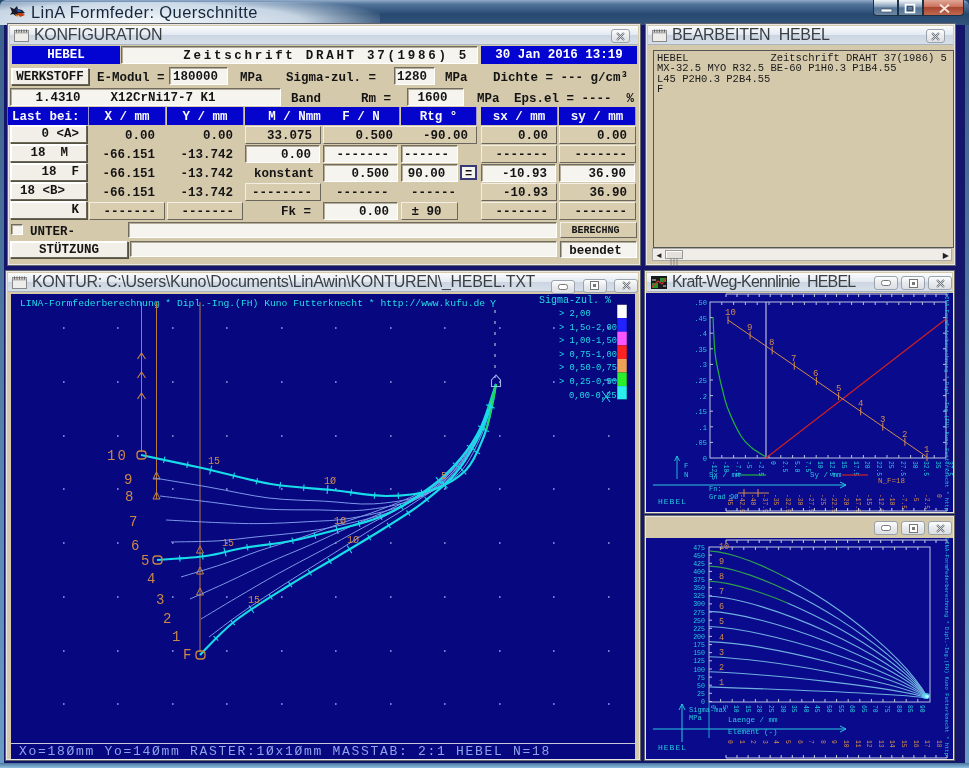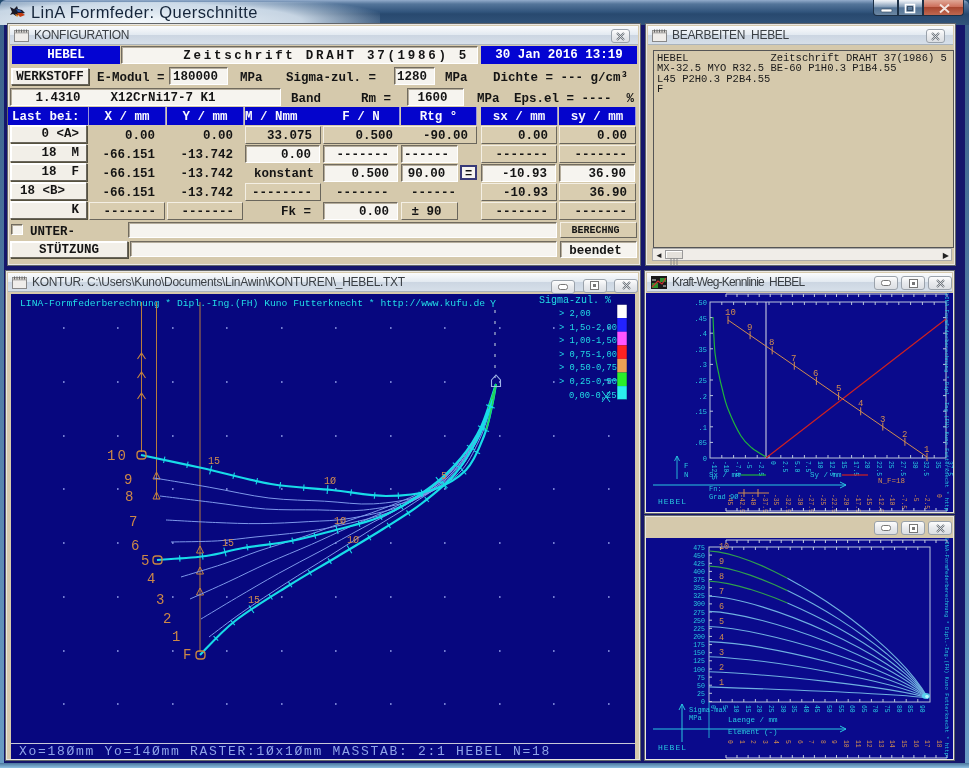--- a/index.html
+++ b/index.html
@@ -4,21 +4,21 @@
 body{width:969px;height:768px;position:relative;overflow:hidden;background:#224a6e;font-family:"Liberation Sans",sans-serif}
 .mdi{position:absolute;left:4px;top:25px;width:961px;height:738px;background:#15166b}
 .titlebar{position:absolute;left:0;top:0;width:969px;height:25px;background:linear-gradient(#93accc 0%,#54759a 16%,#31547c 48%,#28496f 56%,#32547a 100%);border-radius:6px 6px 0 0;overflow:hidden}
 .titlebar .glow{position:absolute;left:-60px;top:2px;width:440px;height:46px;background:radial-gradient(ellipse at 45% 42%,rgba(244,249,253,1),rgba(225,236,246,.85) 48%,rgba(205,220,236,0) 75%)}
 .titlebar .txt{position:absolute;left:31px;top:3px;font-size:16.5px;letter-spacing:0.4px;color:#15253a}
 .capbtns{position:absolute;right:5px;top:0;height:17px;display:flex}
 .capbtn{height:16px;border:1px solid #1c3046;border-top:none;width:25px;background:linear-gradient(rgba(252,253,254,.9),rgba(205,219,231,.45) 45%,rgba(125,152,176,.3) 52%,rgba(168,190,208,.55));position:relative}
 .capbtn.first{border-radius:0 0 0 4px}
 .capbtn.close{width:41px;background:linear-gradient(#e0a898,#cd705c 45%,#a84630 50%,#bf6850);border-radius:0 0 4px 0}
 .win{position:absolute;background:#d5c9ac;border:1px solid #62666a;box-shadow:inset 0 0 0 1px #e9e7e3}
-.wtitle{position:absolute;left:2px;top:2px;right:2px;height:19px;background:linear-gradient(#fbfcfd,#e3eaf1 48%,#ccd6e2 52%,#d6dfe9);border-bottom:1px solid #aab4be;display:flex;align-items:center;font-size:12px;letter-spacing:-0.3px;color:#3a3f44;white-space:nowrap;overflow:hidden}
+.wtitle{position:absolute;left:2px;top:2px;right:2px;height:19px;background:linear-gradient(#fbfcfd,#e3eaf1 48%,#ccd6e2 52%,#d6dfe9);border-bottom:1px solid #aab4be;display:flex;align-items:center;font-size:16px;letter-spacing:-0.3px;color:#3a3f44;white-space:nowrap;overflow:hidden}
 .wtitle .ic{margin:0 5px 0 4px}
 .wbtn{position:absolute;top:5px;width:24px;height:14px;background:linear-gradient(#fdfdfd,#e8eaed 50%,#dcdfe3);border:1px solid #9aa2ab;border-radius:3px;display:flex;align-items:center;justify-content:center}
 .bluef{position:absolute;background:#0404d2;color:#fff;font:bold 12.5px "Liberation Mono",monospace;display:flex;align-items:center;justify-content:center}
 .sunk{position:absolute;background:#f6f4ef;border:1px solid #fff;border-top-color:#716b5e;border-left-color:#716b5e;font:bold 12.5px "Liberation Mono",monospace;color:#141414;display:block;text-align:right;padding:1.5px 8px 0 2px;white-space:nowrap;box-shadow:inset 1px 1px 0 #b5ad9c}
 .btn{position:absolute;background:#f2efe8;border:1px solid #6a665c;border-top-color:#fff;border-left-color:#fff;box-shadow:1px 1px 0 #55513f,inset 1px 1px 0 #fff;font:bold 12.5px "Liberation Mono",monospace;color:#141414;text-align:center;padding-top:1px}
 .rais{position:absolute;background:#d9cdb0;border:1px solid #6a665c;border-top-color:#f4efe4;border-left-color:#f4efe4;font:bold 12.5px "Liberation Mono",monospace;color:#141414;text-align:right;padding:1.5px 8px 0 2px;white-space:nowrap}
 .flat{position:absolute;font:bold 12.5px "Liberation Mono",monospace;color:#141414;text-align:right;padding:2.5px 10px 0 2px;white-space:nowrap}
 .lbl{position:absolute;font:bold 12.5px "Liberation Mono",monospace;color:#141414;padding-top:2.5px;white-space:nowrap}
 .hdr{position:absolute;background:#0404cc;color:#f8f8ff;font:bold 12.5px "Liberation Mono",monospace;padding-top:2.5px;border-right:1px solid #9a96d8;white-space:nowrap}
 .eqbtn{position:absolute;background:#f6f4ef;border:2px solid #383a78;font:bold 12px "Liberation Mono",monospace;text-align:center;color:#111}
@@ -74,27 +74,27 @@
 <div class="lbl" style="left:484px;top:23px;width:145px;height:17px;">Dichte = --- g/cm³</div>
 <div class="sunk" style="left:1px;top:43px;width:271px;height:18px;text-align:left">&nbsp;&nbsp;&nbsp;1.4310&nbsp;&nbsp;&nbsp;&nbsp;X12CrNi17-7 K1</div>
 <div class="lbl" style="left:282px;top:44px;width:45px;height:16px;">Band</div>
 <div class="lbl" style="left:352px;top:44px;width:40px;height:16px;">Rm =</div>
 <div class="sunk" style="left:398px;top:43px;width:57px;height:18px;text-align:center">1600</div>
 <div class="lbl" style="left:468px;top:44px;width:30px;height:16px;">MPa</div>
 <div class="lbl" style="left:505px;top:44px;width:125px;height:16px;">Eps.el = ----&nbsp;&nbsp;%</div>
 <div class="hdr" style="left:-1px;top:62px;width:81px;height:18px;text-align:left;padding-left:4px;">Last bei:</div>
 <div class="hdr" style="left:80px;top:62px;width:77px;height:18px;text-align:center;">X / mm</div>
 <div class="hdr" style="left:158px;top:62px;width:77px;height:18px;text-align:center;">Y / mm</div>
-<div class="hdr" style="left:236px;top:62px;width:100px;height:18px;">M / Nmm</div>
+<div class="hdr" style="left:236px;top:62px;width:100px;height:18px;text-align:center;">M / Nmm</div>
 <div class="hdr" style="left:314px;top:62px;width:77px;height:18px;text-align:center;">F / N</div>
 <div class="hdr" style="left:392px;top:62px;width:76px;height:18px;text-align:center;">Rtg °</div>
 <div class="hdr" style="left:472px;top:62px;width:77px;height:18px;text-align:center;">sx / mm</div>
 <div class="hdr" style="left:550px;top:62px;width:77px;height:18px;text-align:center;">sy / mm</div>
 <div class="btn" style="left:1px;top:80px;width:77px;height:18px;text-align:right;padding-right:7px;justify-content:flex-end">0 &lt;A&gt;</div>
-<div class="btn" style="left:1px;top:99px;width:77px;height:18px;text-align:right;padding-right:7px;justify-content:flex-end">18&nbsp;&nbsp;M</div>
+<div class="btn" style="left:1px;top:99px;width:77px;height:18px;text-align:right;padding-right:18px;justify-content:flex-end">18&nbsp;&nbsp;M</div>
 <div class="btn" style="left:1px;top:118px;width:77px;height:18px;text-align:right;padding-right:7px;justify-content:flex-end">18&nbsp;&nbsp;F</div>
 <div class="btn" style="left:1px;top:137px;width:77px;height:18px;text-align:right;padding-right:21px;justify-content:flex-end">18 &lt;B&gt;</div>
 <div class="btn" style="left:1px;top:156px;width:77px;height:18px;text-align:right;padding-right:7px;justify-content:flex-end">K</div>
 <div class="flat" style="left:80px;top:81px;width:76px;height:18px;">0.00</div>
 <div class="flat" style="left:158px;top:81px;width:76px;height:18px;">0.00</div>
 <div class="flat" style="left:80px;top:100px;width:76px;height:18px;">-66.151</div>
 <div class="flat" style="left:158px;top:100px;width:76px;height:18px;">-13.742</div>
 <div class="flat" style="left:80px;top:119px;width:76px;height:18px;">-66.151</div>
 <div class="flat" style="left:158px;top:119px;width:76px;height:18px;">-13.742</div>
 <div class="flat" style="left:80px;top:138px;width:76px;height:18px;">-66.151</div>

